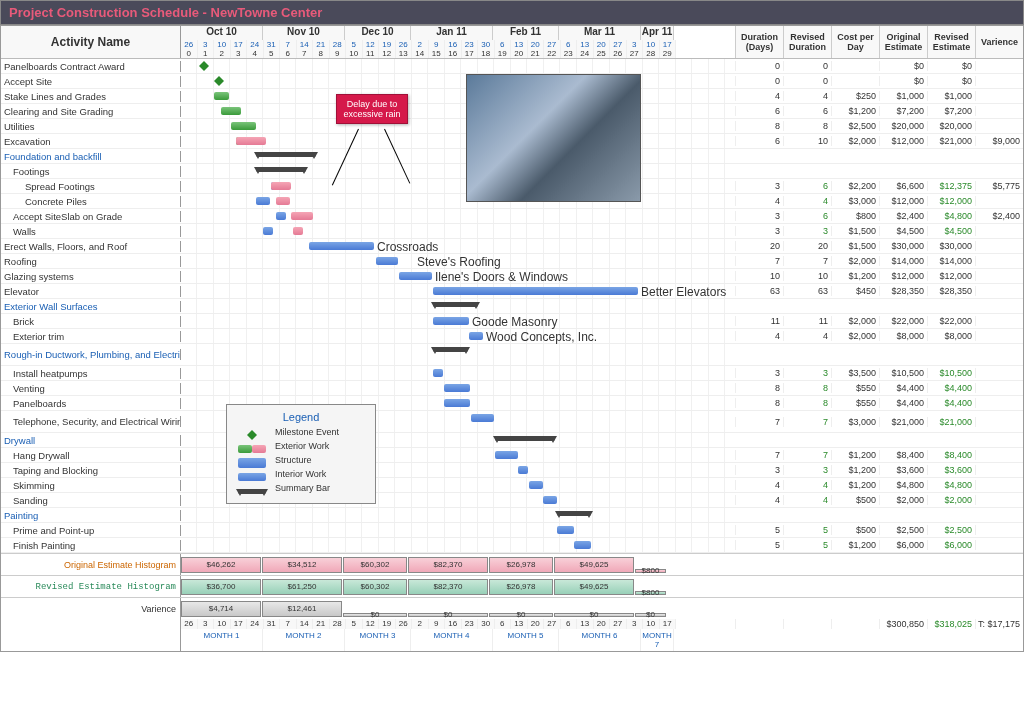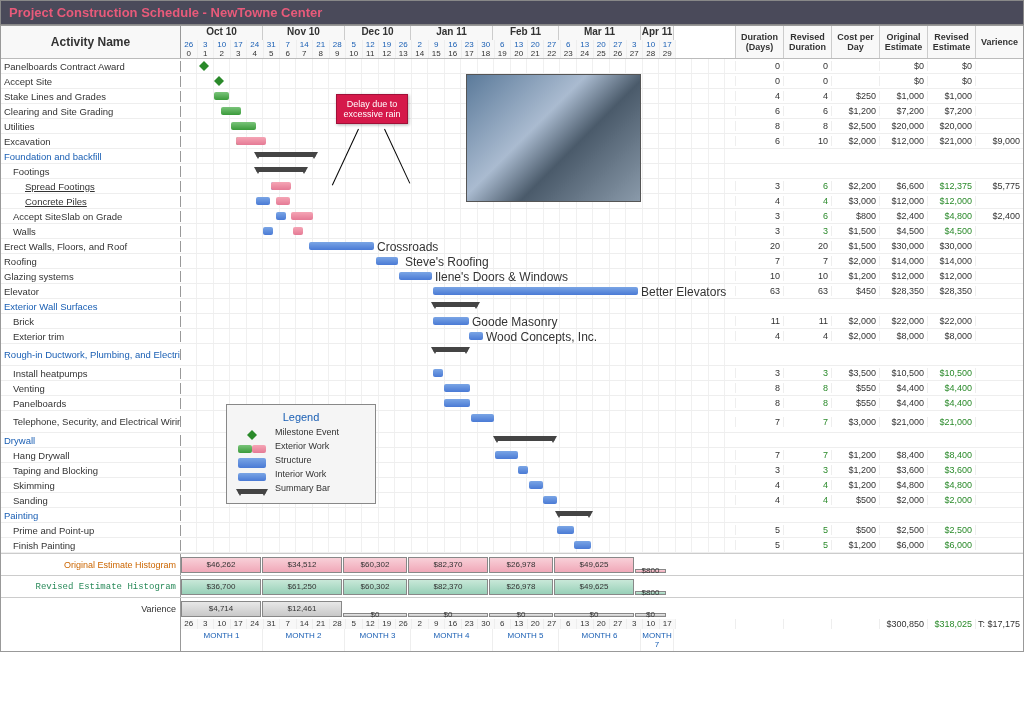--- a/index.html
+++ b/index.html
@@ -15,21 +15,21 @@
   .date-cell { width: 16.5px; text-align: center; font-size: 8px; color: #1a5fb4; border-right: 1px solid #eee; background: #f8f8f8; }
   .num-row { display: flex; }
   .num-cell { width: 16.5px; text-align: center; font-size: 8px; border-right: 1px solid #eee; background: #f8f8f8; }
   .data-header { display: flex; }
   .data-col-header { width: 48px; text-align: center; font-size: 9px; font-weight:600; padding: 2px; border-left: 1px solid #ccc; background: #f8f8f8; display:flex; align-items:center; justify-content:center; }
   .body { position: relative; }
   .row { display: flex; height: 15px; align-items: center; border-bottom: 1px solid #eee; position: relative; }
   .activity-cell { width: 180px; flex-shrink: 0; padding-left: 3px; border-right: 1px solid #999; white-space: nowrap; overflow: hidden; font-size: 9.5px; }
   .activity-cell.section { color: #1a5fb4; font-weight: normal; }
   .activity-cell.indent1 { padding-left: 12px; }
-  .activity-cell.indent2 { padding-left: 24px; text-decoration: underline; }
+  .activity-cell.indent2 { padding-left: 24px; }
   .gantt-area { flex: 1; position: relative; height: 100%; background: repeating-linear-gradient(to right, transparent 0, transparent 15.5px, #f0f0f0 15.5px, #f0f0f0 16.5px); }
   .data-cols { display: flex; }
   .data-cell { width: 48px; text-align: right; font-size: 9px; padding-right: 3px; border-left: 1px solid #eee; }
   .data-cell.green { color: #2a8a2a; }
   .bar { position: absolute; height: 8px; top: 3px; border-radius: 2px; }
   .bar.green { background: linear-gradient(#7ac47a,#3a9a3a); }
   .bar.pink { background: linear-gradient(#f5a5b5,#e57a95); }
   .bar.blue { background: linear-gradient(#7aa5e5,#4a7ad5); }
   .bar.summary { background: #444; height: 5px; top: 3px; }
   .bar.summary::before, .bar.summary::after { content:""; position:absolute; top:0; width:0; height:0; border-top:7px solid #444; }
@@ -381,21 +381,21 @@
           <div class="data-cell">$1,500</div>
           <div class="data-cell">$30,000</div>
           <div class="data-cell">$30,000</div>
           <div class="data-cell"></div>
         </div>
       </div>
       <div class="row">
         <div class="activity-cell">Roofing</div>
         <div class="gantt-area">
           <div class="bar blue" style="left: 195px; width: 22px;"></div>
-          <div class="bar-label" style="left: 224px;">Steve's Roofing</div>
+          <div class="bar-label" style="left: 236px;">Steve's Roofing</div>
         </div>
         <div class="data-cols">
           <div class="data-cell">7</div>
           <div class="data-cell">7</div>
           <div class="data-cell">$2,000</div>
           <div class="data-cell">$14,000</div>
           <div class="data-cell">$14,000</div>
           <div class="data-cell"></div>
         </div>
       </div>

